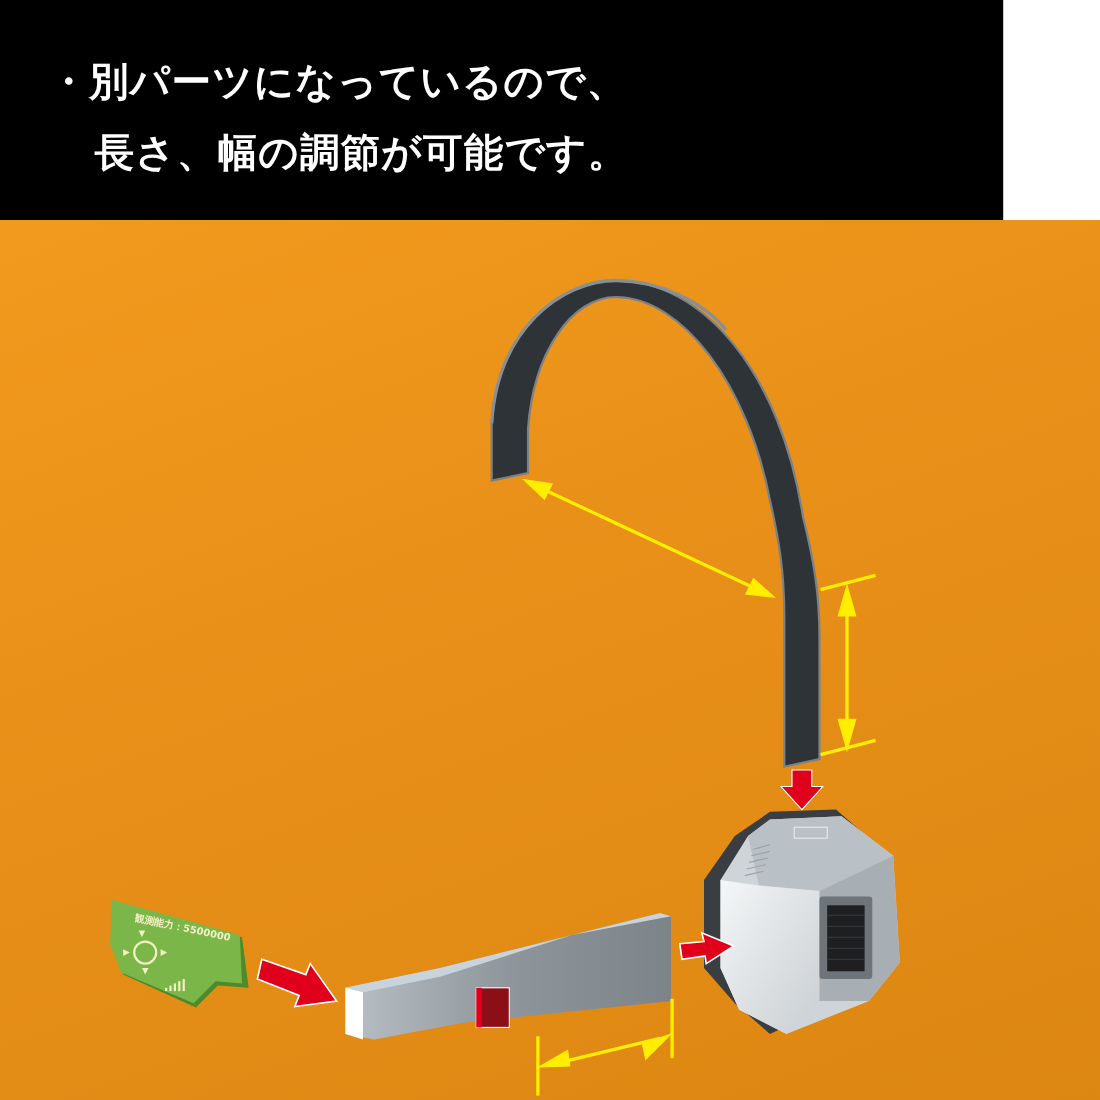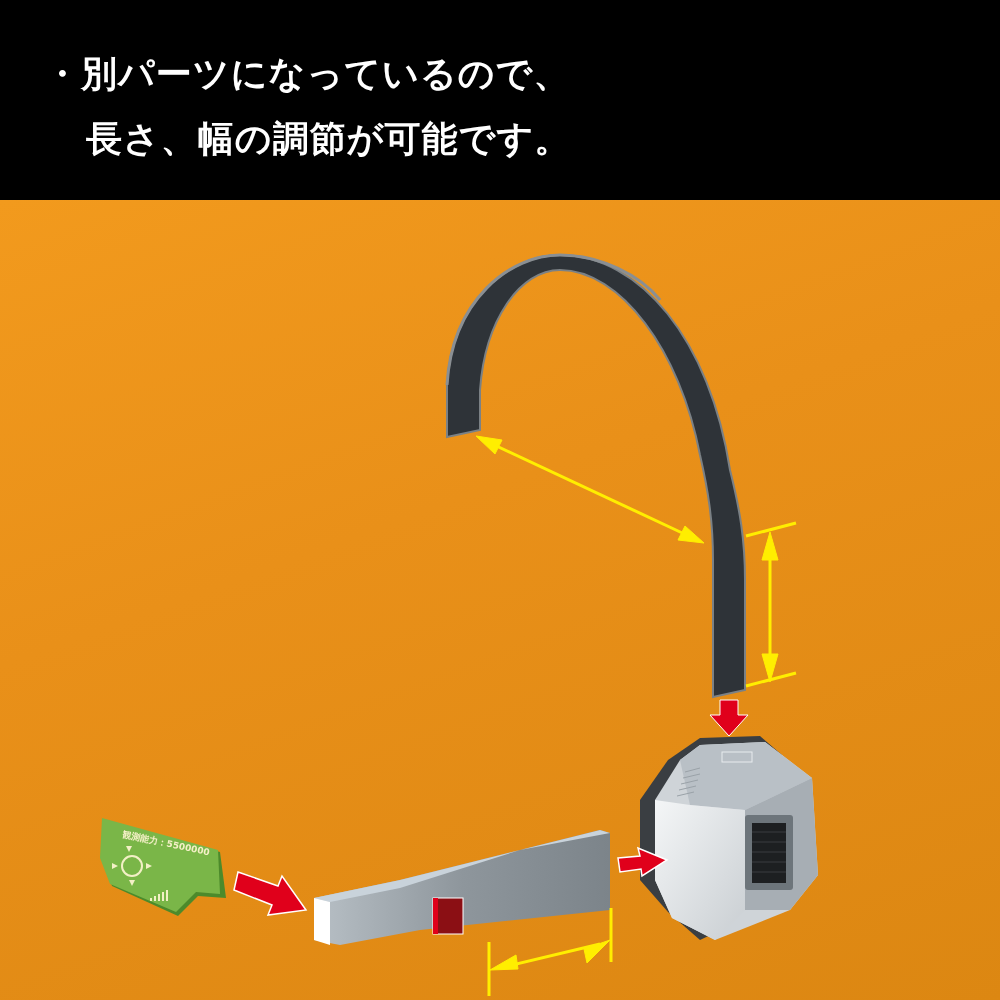--- a/index.html
+++ b/index.html
@@ -1,17 +1,17 @@
 <!DOCTYPE html>
 <html><head>
 <meta charset="utf-8">
 <style>
   html, body { margin:0; padding:0; }
   body { width:1000px; height:1000px; overflow:hidden; position:relative; font-family:"DejaVu Sans", sans-serif; }
-  .caption-bar { position:absolute; left:0; top:0; width:1000px; height:200px; background:#000; color:#fff; }
+  .caption-bar { position:absolute; left:0; top:0; width:912px; height:200px; background:#000; color:#fff; }
   .caption-line { position:absolute; font-size:36px; font-weight:bold; white-space:nowrap; letter-spacing:1px; }
   .line1 { left:44px; top:50px; }
   .line2 { left:86px; top:115px;text-align:center; }
   .scene { position:absolute; left:0; top:200px; width:1000px; height:800px;
            background:linear-gradient(160deg, #f29a1d 0%, #e99019 40%, #dc8712 100%); }
   .scene svg { position:absolute; left:0; top:0; }
   .panel-label { font-size:9px; fill:#f5f0c8; font-family:"DejaVu Sans", sans-serif; font-weight:bold; }
 </style>
 </head>
 <body>

